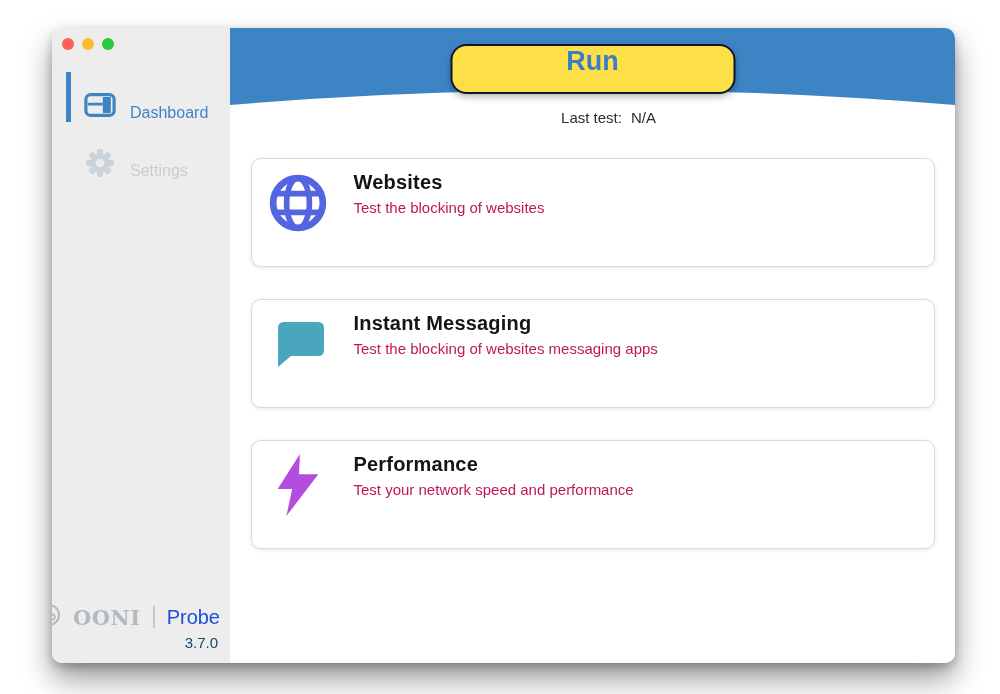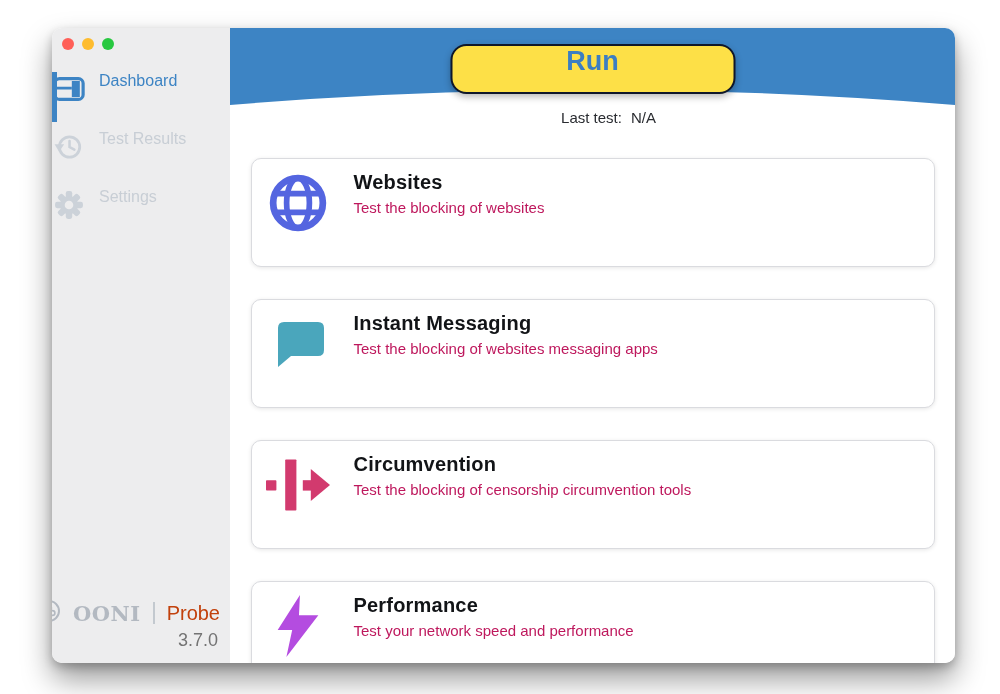--- a/index.html
+++ b/index.html
@@ -21,43 +21,44 @@
     width:178px; flex-shrink:0; background:#ededee; position:relative;
   }
   .traffic { position:absolute; top:10px; left:10px; display:flex; gap:8px; }
   .dot { width:12px; height:12px; border-radius:50%; }
   .dot.red    { background:#ff5f57; }
   .dot.yellow { background:#febc2e; }
   .dot.green  { background:#28c840; }
   .nav { position:absolute; top:44px; left:0; right:0; }
   .nav-item {
     position:relative; height:50px; margin-bottom:8px;
-    display:flex; align-items:flex-start; gap:13px;
+    display:flex; align-items:flex-end; padding-left:17px; gap:13px;
     cursor:pointer;
+    margin-left:14px;
   }
   .nav-item .accent {
     position:absolute; left:0; top:0; bottom:0; width:5px;
     background:#3d84c4; display:none;
   }
   .nav-item.active .accent { display:block; }
   .nav-label { font-size:16px; font-weight:500; color:#c8ced5; }
   .nav-item.active .nav-label { color:#3d84c4; }
   .nav-ic { width:34px; height:34px; display:flex; align-items:center; justify-content:center; flex-shrink:0; }
   .brand-block {
     position:absolute; right:10px; bottom:12px;
     display:flex; flex-direction:column; align-items:flex-end; gap:3px;
   }
   .brand-row { display:flex; align-items:center; gap:12px; }
   .brand-ooni {
     font-family:"DejaVu Serif", serif; font-weight:700; font-size:21px;
     color:#b3b9c1; letter-spacing:0.5px;
   }
   .brand-sep { width:2px; height:22px; background:#c3c9cf; }
-  .brand-probe { font-size:20px; font-weight:300; color:#c2410c; }
-  .brand-version { font-size:18px; color:#737373; padding-right:2px; }
+  .brand-probe { font-size:20px; font-weight:300; color:#1d4ed8; }
+  .brand-version { font-size:15px; color:#0c4a6e; padding-right:2px; }
   
   .main { flex:1; position:relative; background:#ffffff; }
   .band { position:absolute; top:0; left:0; width:100%; height:80px; display:block; }
   .run-button {
     position:absolute; top:16px; left:50%; transform:translateX(-50%);
     width:285px; height:50px; border-radius:16px;
     background:#fde047; border:2px solid #0f172a;
     box-shadow:0 3px 7px rgba(0,0,0,0.28);
     display:flex; justify-content:center;
     font-size:27px; font-weight:700; color:#3c7ec2; cursor:pointer;
@@ -102,31 +103,20 @@
         <span class="nav-ic">
           <svg width="32" height="26" viewBox="0 0 34 26">
             <rect x="2" y="2" width="30" height="22" rx="5" fill="none" stroke="#3d84c4" stroke-width="3.4"></rect>
             <line x1="4" y1="12" x2="20" y2="12" stroke="#3d84c4" stroke-width="3"></line>
             <rect x="20" y="4.5" width="8.5" height="17" fill="#3d84c4"></rect>
           </svg>
         </span>
         <span class="nav-label">Dashboard</span>
       </div>
 
-      <div class="nav-item">
-
-        <span class="nav-ic">
-          <svg width="30" height="30" viewBox="0 0 28 28">
-            <circle cx="14.5" cy="14" r="9.5" fill="none" stroke="#ccd2d9" stroke-width="2.6"></circle>
-            <polyline points="14.5,8.5 14.5,14 19,16.5" fill="none" stroke="#ccd2d9" stroke-width="2.4" stroke-linecap="round"></polyline>
-            <polygon points="0.5,11.5 9.5,11.5 4.8,18.5" fill="#ccd2d9"></polygon>
-          </svg>
-        </span>
-        <span class="nav-label">Test Results</span>
-      </div>
 
       <div class="nav-item">
 
         <span class="nav-ic">
           <svg width="30" height="30" viewBox="0 0 28 28">
             <g fill="#ccd2d9">
               <rect x="11" y="1" width="6" height="26" rx="2"></rect>
               <rect x="11" y="1" width="6" height="26" rx="2" transform="rotate(45 14 14)"></rect>
               <rect x="11" y="1" width="6" height="26" rx="2" transform="rotate(90 14 14)"></rect>
               <rect x="11" y="1" width="6" height="26" rx="2" transform="rotate(135 14 14)"></rect>
@@ -194,36 +184,20 @@
           <svg width="56" height="56" viewBox="0 0 56 56">
             <path d="M8,12 Q8,6 14,6 H48 Q54,6 54,12 V34 Q54,40 48,40 H21 L8,51 Z" fill="#4aa6bc"></path>
           </svg>
         </div>
         <div class="card-text">
           <div class="card-title">Instant Messaging</div>
           <div class="card-desc">Test the blocking of websites messaging apps</div>
         </div>
       </div>
 
-      <div class="card">
-        <div class="card-icon">
-          <svg width="72" height="60" viewBox="0 0 80 64">
-            <g fill="#d23a6e">
-              <rect x="0" y="26" width="13" height="13" rx="1"></rect>
-              <rect x="24" y="0" width="14" height="64" rx="1"></rect>
-              <rect x="46" y="26" width="12" height="13"></rect>
-              <polygon points="56,12 80,32 56,52"></polygon>
-            </g>
-          </svg>
-        </div>
-        <div class="card-text">
-          <div class="card-title">Circumvention</div>
-          <div class="card-desc">Test the blocking of censorship circumvention tools</div>
-        </div>
-      </div>
 
       <div class="card">
         <div class="card-icon">
           <svg width="50" height="62" viewBox="0 0 50 64">
             <path d="M27,0 L4,36 H19 L13,64 L46,21 H26 Z" fill="#b44ce0"></path>
           </svg>
         </div>
         <div class="card-text">
           <div class="card-title">Performance</div>
           <div class="card-desc">Test your network speed and performance</div>

